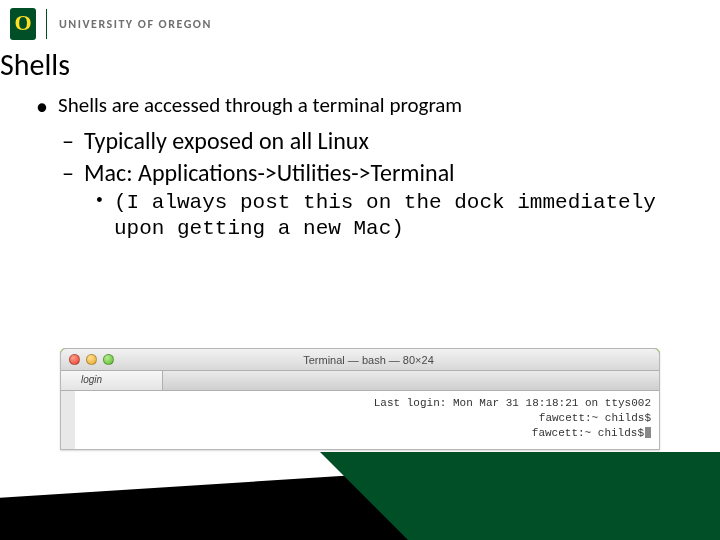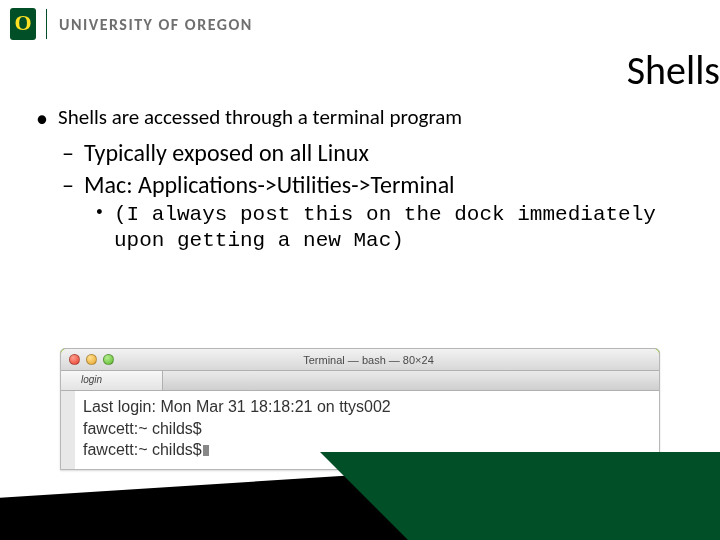--- a/index.html
+++ b/index.html
@@ -2,41 +2,41 @@
 <html><head>
 <meta charset="utf-8">
 <style>
   * { box-sizing: border-box; margin: 0; padding: 0; }
   html, body { width: 720px; height: 540px; overflow: hidden; font-family: Calibri, "Segoe UI", Arial, sans-serif; background: #fff; color: #000; }
   .slide { position: relative; width: 720px; height: 540px; }
   .header { display: flex; align-items: center; padding: 8px 10px 0 10px; }
   .logo-o { width: 26px; height: 32px; background: #004F27; border-radius: 3px; position: relative; margin-right: 10px; }
   .logo-o::after { content: "O"; position: absolute; top: 50%; left: 50%; transform: translate(-50%,-52%); color: #FEE123; font-weight: 900; font-size: 22px; font-family: Georgia, serif; }
   .vrule { width: 1px; height: 30px; background: #004F27; margin-right: 12px; }
-  .inst { color: #6f6f6f; font-size: 16px; letter-spacing: 1.5px; font-weight: 600; }
-  .title { text-align: right; font-size: 40px; font-weight: 400; padding: 6px 0 10px 0; }
+  .inst { color: #6f6f6f; font-size: 12px; letter-spacing: 1.5px; font-weight: 600; }
+  .title { text-align: left; font-size: 30px; font-weight: 400; padding: 6px 0 10px 0; }
   .content { padding: 0 34px; }
   .b1 { font-size: 21px; line-height: 1.18; position: relative; padding-left: 24px; margin-bottom: 8px; }
   .b1::before { content: "•"; position: absolute; left: 2px; top: 0; font-size: 24px; }
   .b2 { font-size: 24px; line-height: 1.25; position: relative; padding-left: 50px; margin-bottom: 2px; }
   .b2::before { content: "–"; position: absolute; left: 28px; top: 0; }
   .b3 { font-size: 21px; line-height: 1.25; position: relative; padding-left: 80px; margin-bottom: 2px; font-family: Liberation Mono, monospace; }
   .b3::before { content: "•"; position: absolute; left: 60px; top: 0; font-size: 18px; }
   .term-wrap { position: absolute; left: 60px; top: 348px; width: 600px; }
   .termwin { width: 600px; border: 1px solid #b7b7b7; border-radius: 5px 5px 0 0; background: #84cc16; font-family: Arial, sans-serif; box-shadow: 0 1px 2px rgba(0,0,0,0.15); }
   .ttlbar { height: 22px; background: linear-gradient(#f2f2f2,#d8d8d8); border-bottom: 1px solid #b0b0b0; border-radius: 5px 5px 0 0; display: flex; align-items: center; padding: 0 8px; font-size: 11px; color: #4a4a4a; }
   .dots { display: flex; gap: 6px; margin-right: 12px; }
   .dot { width: 11px; height: 11px; border-radius: 50%; border: 1px solid rgba(0,0,0,0.25); }
   .dr { background: radial-gradient(circle at 35% 30%, #ff9e8f, #e8402c); }
   .dy { background: radial-gradient(circle at 35% 30%, #ffe08f, #e8a62c); }
   .dg { background: radial-gradient(circle at 35% 30%, #b4ef8f, #5cb82c); }
   .ttxt { flex: 1; text-align: center; margin-left: -40px; }
   .tabbar { height: 20px; background: linear-gradient(#eaeaea,#cfcfcf); border-bottom: 1px solid #b0b0b0; display: flex; }
   .tab { background: linear-gradient(#f7f7f7,#e4e4e4); border-right: 1px solid #b0b0b0; font-size: 10px; color: #444; padding: 3px 60px 3px 20px; font-style: italic; }
-  .termbody { background: #fff; padding: 5px 8px 8px 8px; font-family: Liberation Sans, sans-serif; font-size: 16px; color: #333; line-height: 1.35; border-left: 14px solid #e8e8e8; min-height: 48px; }
+  .termbody { background: #fff; padding: 5px 8px 8px 8px; font-family: Liberation Mono, monospace; font-size: 11px; color: #333; line-height: 1.35; border-left: 14px solid #e8e8e8; min-height: 48px; text-align: right; }
   .termbody .row { white-space: pre; }
   .bottom-shape { position: absolute; left: 0; bottom: 0; width: 720px; height: 100px; overflow: hidden; pointer-events: none; }
   .bottom-black { position: absolute; left: 0; bottom: 0; width: 720px; height: 88px; background: #000; clip-path: polygon(0 52%, 100% 0, 100% 100%, 0 100%); }
   .bottom-green { position: absolute; right: 0; bottom: 0; width: 400px; height: 88px; background: #004F27; clip-path: polygon(0 0, 100% 0, 100% 100%, 22% 100%); }
   .cursor { display:inline-block; width:6px; height:11px; background:#888; vertical-align:middle; margin-left:1px; }
 </style>
 </head>
 <body>
 
 <div class="slide">

